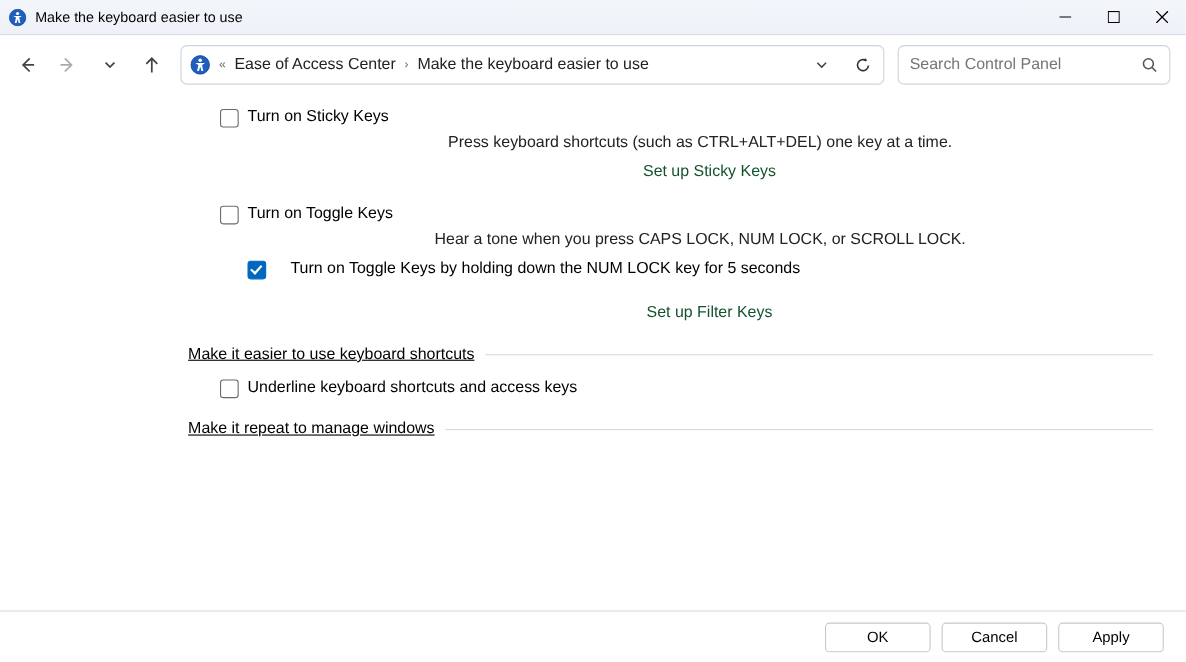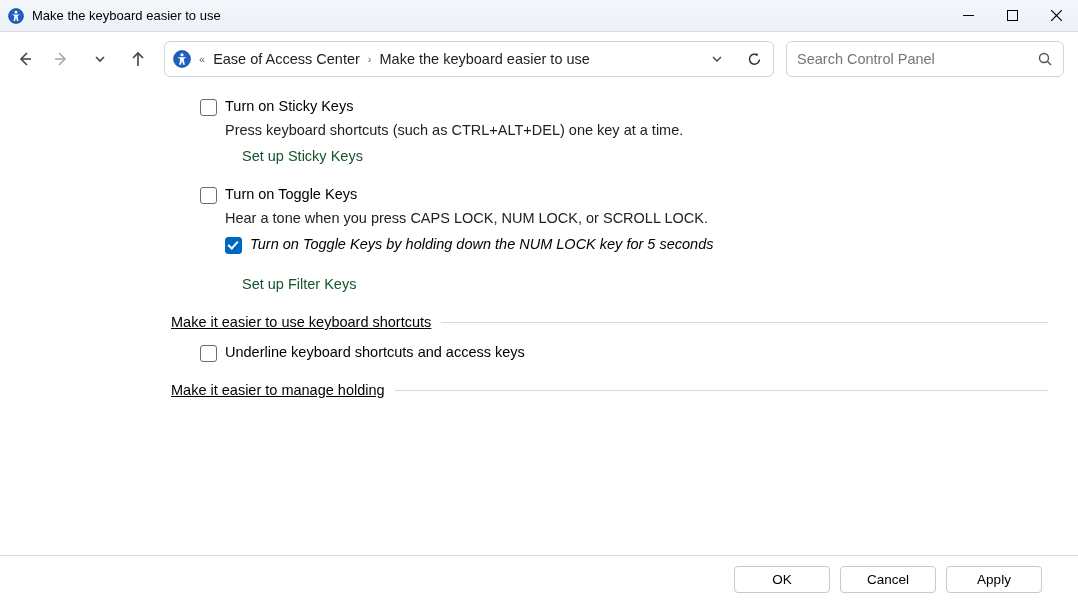--- a/index.html
+++ b/index.html
@@ -8,35 +8,35 @@
   .titlebar .app-icon{width:16px;height:16px;margin-right:8px;}
   .titlebar .title{flex:1;font-size:13px;}
   .wbtn{width:44px;height:32px;display:flex;align-items:center;justify-content:center;}
   .toolbar{height:54px;display:flex;align-items:center;padding:0 14px;gap:0;}
   .nav-arrows{display:flex;align-items:center;gap:18px;margin-right:16px;}
   .nav-btn{width:20px;height:20px;display:flex;align-items:center;justify-content:center;color:#555;}
   .addr{flex:1;height:36px;border:1px solid #cfd4da;border-radius:6px;display:flex;align-items:center;padding:0 8px;gap:8px;color:#222;background:#fff;}
   .addr .chev{color:#666;font-size:11px;}
   .addr .crumb{cursor:default;}
   .addr-spacer{flex:1;}
-  .search{width:278px;height:36px;border:1px solid #cfd4da;border-radius:6px;margin-left:12px;display:flex;align-items:center;padding:0 10px;color:#666;background:#fff;}
+  .search{width:248px;height:36px;border:1px solid #cfd4da;border-radius:6px;margin-left:12px;display:flex;align-items:center;padding:0 10px;color:#666;background:#fff;}
   .search input{border:none;outline:none;flex:1;font-size:14.5px;color:#222;background:transparent;}
-  .content{position:absolute;top:90px;bottom:47px;left:0;right:0;overflow:auto;padding:8px 0 0 0;}
+  .content{position:absolute;top:90px;bottom:47px;left:0;right:0;overflow:auto;padding:8px 0 0 0;text-align:center;}
   .inner{padding-left:200px;padding-right:30px;}
   .opt{margin-bottom:22px;}
   .row{display:flex;align-items:flex-start;gap:8px;margin-bottom:6px;}
   .cb{width:17px;height:17px;border:1.5px solid #6b6b6b;border-radius:3px;flex:0 0 17px;margin-top:1px;background:#fff;position:relative;}
   .cb.checked{background:#0067c0;border-color:#0067c0;}
   .cb.checked::after{content:"";position:absolute;left:4px;top:1px;width:4px;height:8px;border:solid #fff;border-width:0 2px 2px 0;transform:rotate(42deg);}
   .desc{margin-left:25px;color:#222;margin-bottom:10px;}
-  .subopt{margin-left:25px;display:flex;align-items:flex-start;gap:8px;margin-bottom:6px;font-style:italic;}
+  .subopt{margin-left:25px;display:flex;align-items:flex-start;gap:22px;margin-bottom:6px;}
   .link{color:#14532d;margin-left:42px;cursor:pointer;display:inline-block;}
   .sect{display:flex;align-items:center;gap:10px;margin-left:-29px;margin-top:16px;margin-bottom:14px;text-decoration:underline;}
   .sect .line{flex:1;height:1px;background:#d9d9d9;}
-  .footer{position:absolute;bottom:0;left:0;right:0;height:47px;border-top:1px solid #d9d9d9;background:#fff;display:flex;align-items:center;justify-content:flex-end;gap:10px;padding-right:36px;}
+  .footer{position:absolute;bottom:0;left:0;right:0;height:47px;border-top:1px solid #d9d9d9;background:#fff;display:flex;align-items:center;justify-content:flex-end;gap:10px;padding-right:20px;}
   .btn{min-width:96px;height:27px;border:1px solid #c6c9cd;border-radius:4px;background:#fff;font-size:13.5px;cursor:pointer;display:flex;align-items:center;justify-content:center;}
   svg{display:block;}
 </style>
 </head>
 <body>
 
 <div class="titlebar">
   <span class="app-icon">
     <svg viewBox="0 0 16 16" width="16" height="16">
         <circle cx="8" cy="8" r="7.5" fill="#1f5fbf" stroke="#0b3e86" stroke-width="0.6"></circle>
@@ -158,21 +158,21 @@
     <div class="sect">
       <span>Make it easier to use keyboard shortcuts</span>
       <span class="line"></span>
     </div>
     <div class="row" style="margin-bottom:20px;margin-top:12px;">
       <span class="cb"></span>
       <span>Underline keyboard shortcuts and access keys</span>
     </div>
 
     <div class="sect">
-      <span>Make it easier to manage holding</span>
+      <span>Make it repeat to manage windows</span>
       <span class="line"></span>
     </div>
 
   </div>
 </div>
 
 <div class="footer">
   <div class="btn">OK</div>
   <div class="btn">Cancel</div>
   <div class="btn">Apply</div>

